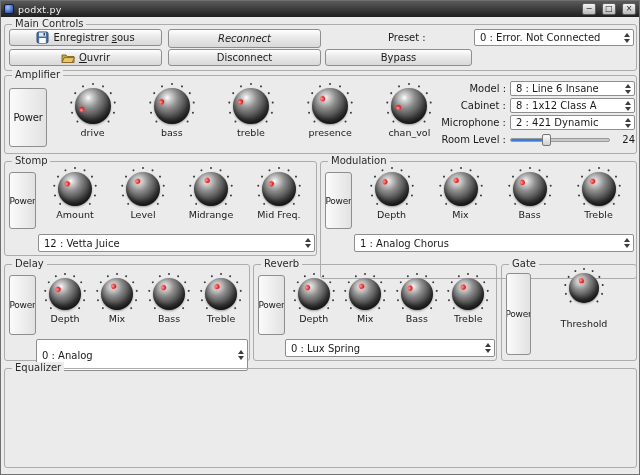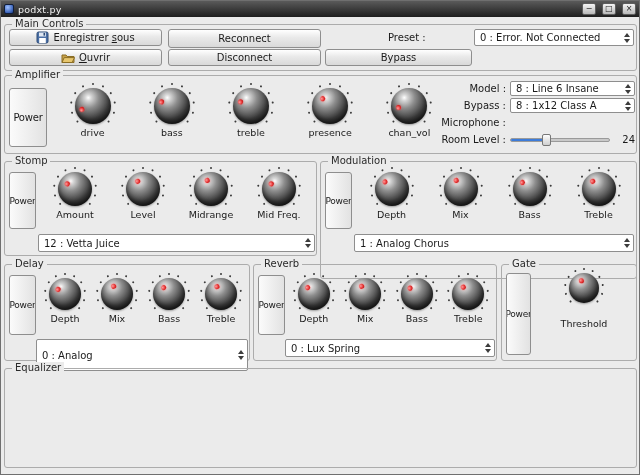--- a/index.html
+++ b/index.html
@@ -106,21 +106,21 @@
       <button class="btn" style="left:4px;top:4px;width:153px;height:17px;">
         <svg width="13" height="13" viewBox="0 0 13 13">
           <rect x="1" y="1" width="11" height="11" rx="1.5" fill="#4a6fa5" stroke="#2d4a75"></rect>
           <rect x="3" y="1.5" width="7" height="4" fill="#dfe7f2"></rect>
           <rect x="7.5" y="2" width="1.6" height="2.6" fill="#2d4a75"></rect>
           <rect x="3.2" y="7" width="6.6" height="5" fill="#ffffff"></rect>
         </svg>
         <span><span>Enregistrer </span><span class="underline">s</span><span>ous</span></span>
       </button>
 
-      <button class="btn" style="left:163px;top:4px;width:153px;height:19px;">
+      <button class="btn" style="left:163px;top:4px;width:153px;height:19px;font-style:italic;">
         <span>Reconnect</span>
       </button>
 
       <span class="field-label" style="left:383px;top:4px;width:60px;line-height:17px;text-align:left;">Preset :</span>
 
       <div class="combo" style="left:469px;top:4px;width:160px;height:17px;">
         <span class="combo-text">0 : Error. Not Connected</span>
         <span class="combo-arrows">
             <i class="arr-up"></i>
             <i class="arr-dn"></i>
@@ -239,30 +239,37 @@
 
       <span class="field-label" style="left:433px;top:5px;width:68px;">Model :</span>
       <div class="combo" style="left:505px;top:5px;width:125px;height:15px;">
         <span class="combo-text">8 : Line 6 Insane</span>
         <span class="combo-arrows">
             <i class="arr-up"></i>
             <i class="arr-dn"></i>
           </span>
       </div>
 
-      <span class="field-label" style="left:433px;top:22px;width:68px;">Bypass :</span>
+      <span class="field-label" style="left:433px;top:22px;width:68px;">Cabinet :</span>
       <div class="combo" style="left:505px;top:22px;width:125px;height:15px;">
         <span class="combo-text">8 : 1x12 Class A</span>
         <span class="combo-arrows">
             <i class="arr-up"></i>
             <i class="arr-dn"></i>
           </span>
       </div>
 
       <span class="field-label" style="left:433px;top:39px;width:68px;">Microphone :</span>
+      <div class="combo" style="left:505px;top:39px;width:125px;height:15px;">
+        <span class="combo-text">2 : 421 Dynamic</span>
+        <span class="combo-arrows">
+            <i class="arr-up"></i>
+            <i class="arr-dn"></i>
+          </span>
+      </div>
 
       <span class="field-label" style="left:433px;top:56px;width:68px;">Room Level :</span>
       <div class="slider" style="left:505px;top:56px;width:100px;">
         <div class="slider-track">
             <div class="slider-fill"></div>
           </div>
         <div class="slider-handle"></div>
       </div>
       <span class="slider-value" style="left:606px;top:56px;width:24px;">24</span>
     </div>

